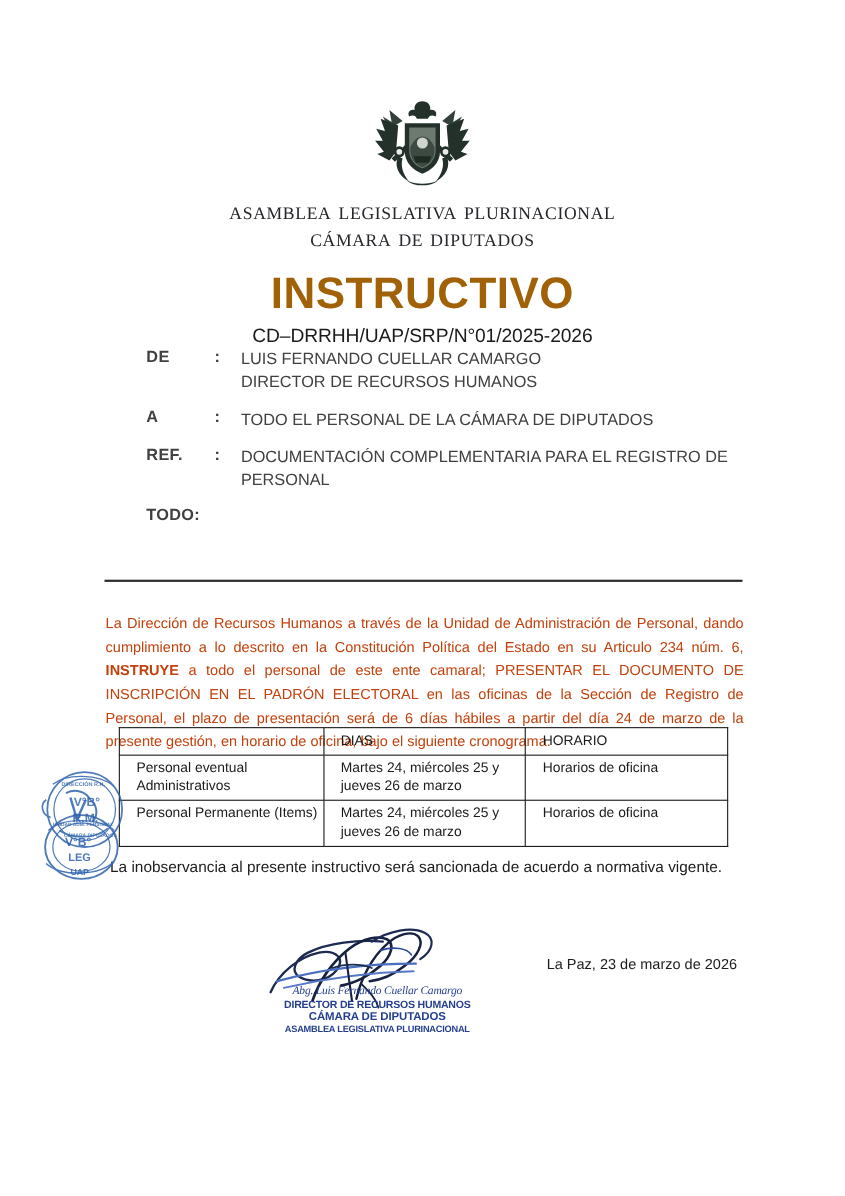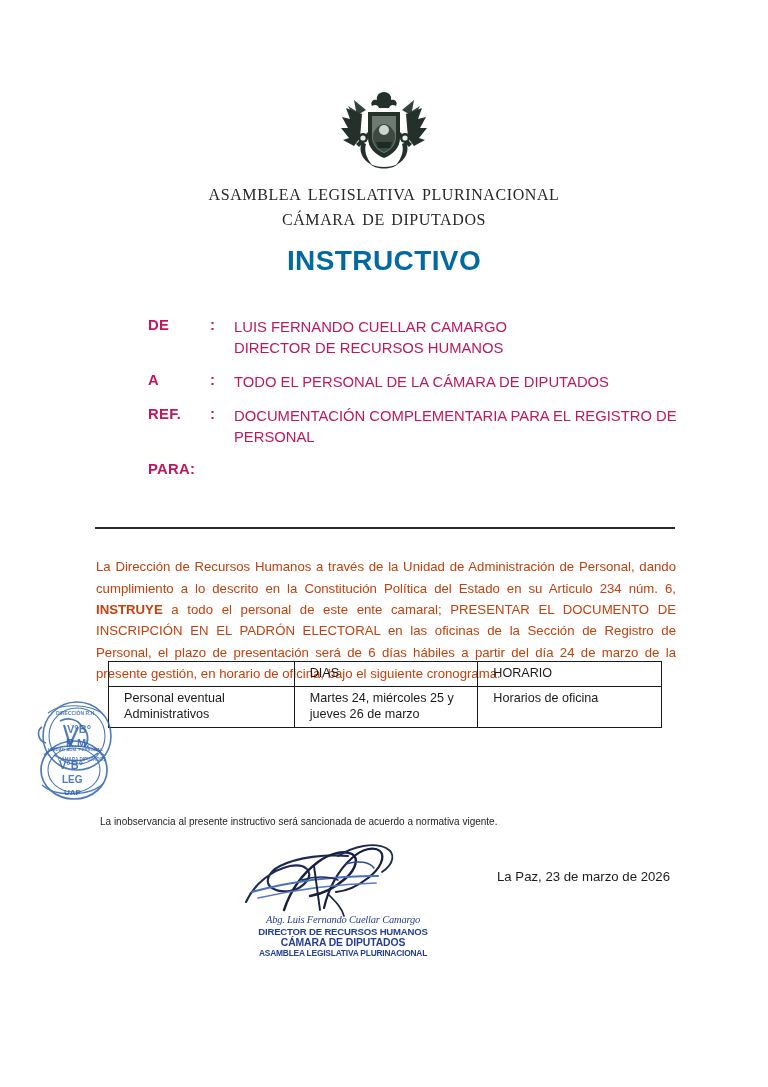--- a/index.html
+++ b/index.html
@@ -41,40 +41,40 @@
     font-variant: small-caps;
     text-transform: lowercase;
     line-height: 1.08;
     white-space: nowrap;
   }
   .org-line1 { font-size: 23.5px; margin-top: 2px; }
   .org-line2 { font-size: 23.5px; }
 
   .doc-title {
     margin-top: 14px;
-    font-size: 28px;
+    font-size: 40px;
     font-weight: bold;
     letter-spacing: 0.4px;
-    color: #0369a1;
+    color: #a16207;
   }
   .doc-code {
     margin-top: 5px;
     font-size: 17.5px;
     letter-spacing: -0.1px;
     color: #1a1a1a;
   }
 
   
   .address-block {
     position: absolute;
     top: 317px;
-    left: 148px;
+    left: 133px;
     width: 560px;
     font-size: 14.8px;
-    color: #be185d;
+    color: #404040;
   }
   .addr-row {
     display: flex;
     align-items: flex-start;
     margin-bottom: 13px;
   }
   .addr-label {
     width: 62px;
     flex: 0 0 62px;
     font-weight: bold;
@@ -136,45 +136,45 @@
   }
   .schedule-table th { height: 18px; }
   .col-cat   { width: 186px; }
   .col-dias  { width: 184px; }
   .col-hor   { width: 184px; }
   .row-body td { height: 35px; }
 
   
   .closing-text {
     position: absolute;
-    top: 816px;
+    top: 780px;
     left: 100px;
     width: 580px;
-    font-size: 10px;
+    font-size: 14px;
     color: #1c1c1c;
   }
 
   
   .signature-area {
     position: absolute;
     top: 836px;
     left: 228px;
     width: 230px;
     height: 110px;
   }
   .signature-svg {
     position: absolute;
     top: 0;
     left: 0;
     width: 230px;
     height: 82px;
   }
   .sig-names {
     position: absolute;
-    top: 78px;
+    top: 60px;
     left: 0;
     width: 230px;
     text-align: center;
     color: #243f8f;
   }
   .sig-name {
     font-family: "Liberation Serif", serif;
     font-size: 10.5px;
     font-style: italic;
     letter-spacing: -0.2px;
@@ -269,20 +269,21 @@
         <circle cx="31" cy="52" r="5" fill="#23312a"></circle>
         <circle cx="31" cy="52" r="2.6" fill="#e9ece9"></circle>
         <circle cx="73" cy="52" r="5" fill="#23312a"></circle>
         <circle cx="73" cy="52" r="2.6" fill="#e9ece9"></circle>
       </g>
     </svg>
 
     <div class="org-line1">Asamblea Legislativa Plurinacional</div>
     <div class="org-line2">Cámara de Diputados</div>
     <div class="doc-title">INSTRUCTIVO</div>
+    <div class="doc-code">CD–DRRHH/UAP/SRP/N°01/2025-2026</div>
   </div>
 
   <div class="address-block">
 
     <div class="addr-row">
       <span class="addr-label">DE</span>
       <span class="addr-colon">:</span>
       <span class="addr-value">
         <span>LUIS FERNANDO CUELLAR CAMARGO</span><br>
         <span>DIRECTOR DE RECURSOS HUMANOS</span>
@@ -295,39 +296,44 @@
       <span class="addr-value">TODO EL PERSONAL DE LA CÁMARA DE DIPUTADOS</span>
     </div>
 
     <div class="addr-row">
       <span class="addr-label">REF.</span>
       <span class="addr-colon">:</span>
       <span class="addr-value">DOCUMENTACIÓN COMPLEMENTARIA PARA EL REGISTRO DE PERSONAL</span>
     </div>
 
     <div class="addr-row fecha">
-      <span class="addr-label">PARA:</span>
+      <span class="addr-label">TODO:</span>
     </div>
   </div>
 
   <div class="divider"></div>
 
   <p class="body-text"><span>La Dirección de Recursos Humanos a través de la Unidad de Administración de Personal, dando cumplimiento a lo descrito en la Constitución Política del Estado en su Articulo 234 núm. 6, </span><b>INSTRUYE</b><span> a todo el personal de este ente camaral; PRESENTAR EL DOCUMENTO DE INSCRIPCIÓN EN EL PADRÓN ELECTORAL en las oficinas de la Sección de Registro de Personal, el plazo de presentación será de 6 días hábiles a partir del día 24 de marzo de la presente gestión, en horario de oficina, bajo el siguiente cronograma.</span></p>
 
   <table class="schedule-table">
     <thead>
       <tr>
         <th class="col-cat"></th>
         <th class="col-dias">DIAS</th>
         <th class="col-hor">HORARIO</th>
       </tr>
     </thead>
     <tbody>
       <tr class="row-body">
         <td>Personal eventual Administrativos</td>
+        <td>Martes 24, miércoles 25 y jueves 26 de marzo</td>
+        <td>Horarios de oficina</td>
+      </tr>
+      <tr class="row-body">
+        <td>Personal Permanente (Items)</td>
         <td>Martes 24, miércoles 25 y jueves 26 de marzo</td>
         <td>Horarios de oficina</td>
       </tr>
     </tbody>
   </table>
 
   <div class="closing-text">La inobservancia al presente instructivo será sancionada de acuerdo a normativa vigente.</div>
 
   <div class="signature-area">
     <svg class="signature-svg" viewBox="0 0 230 82">

